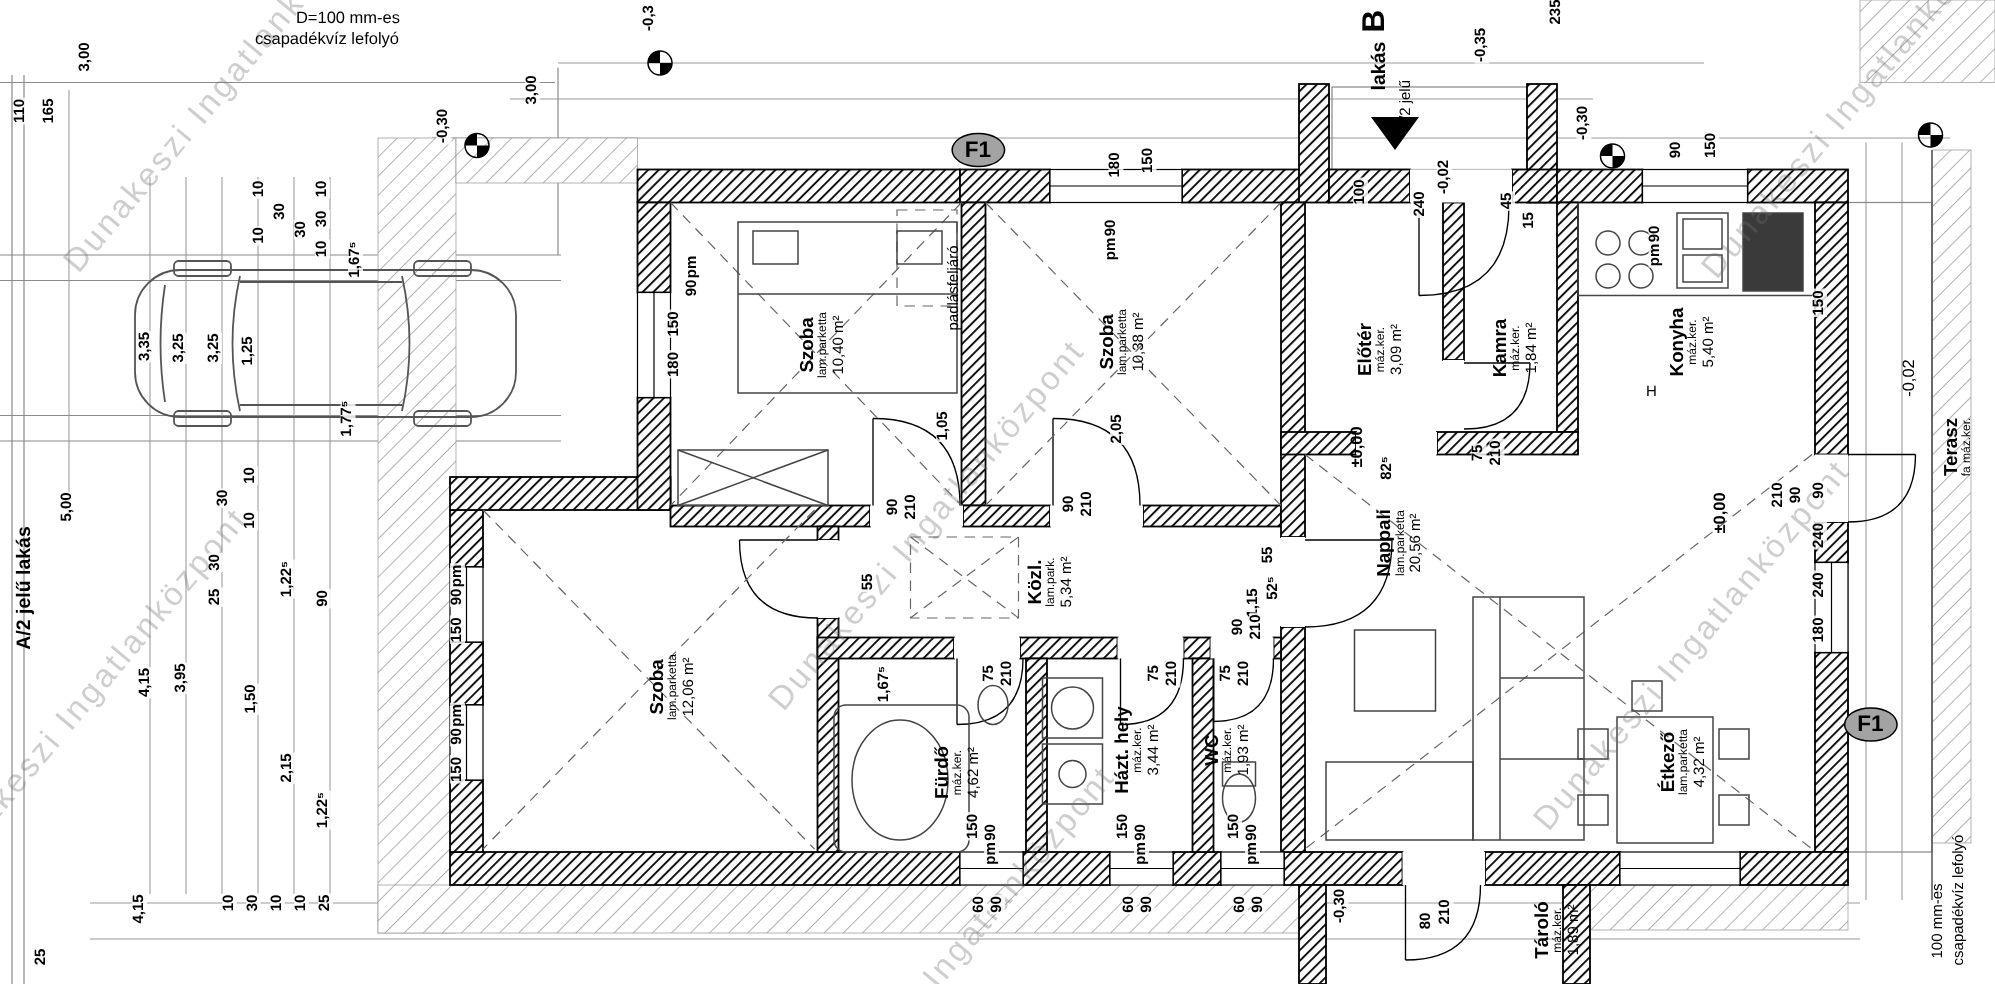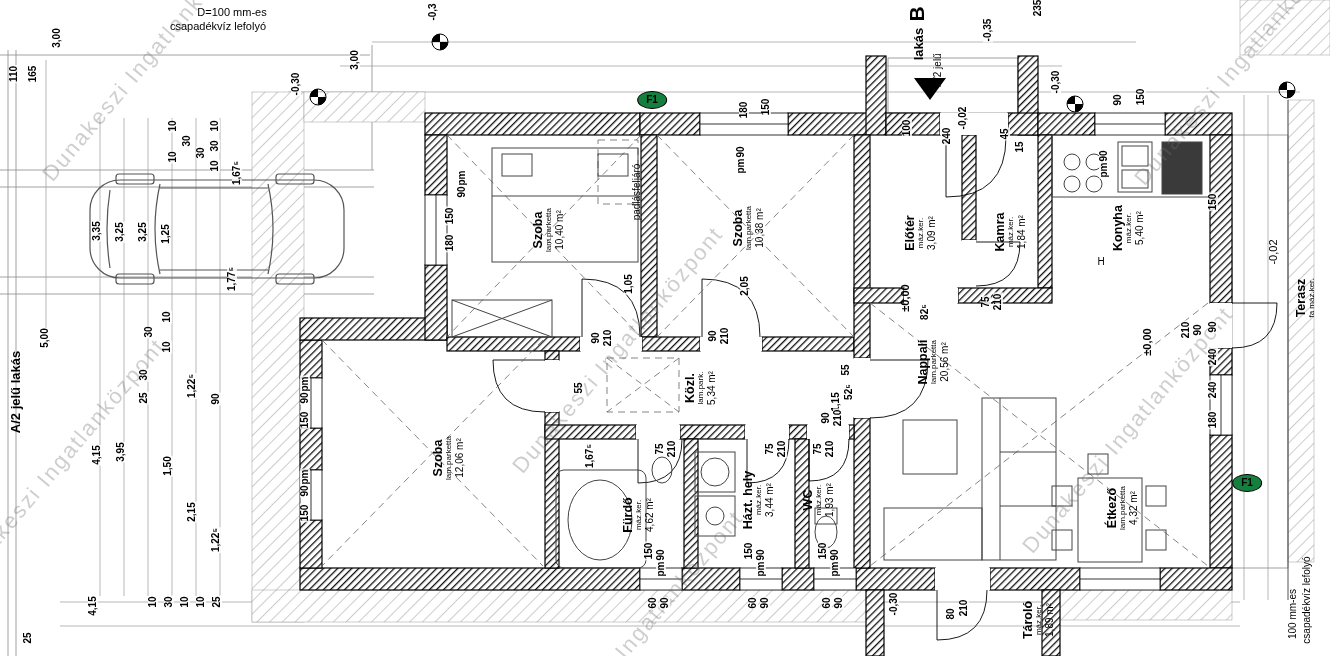--- a/index.html
+++ b/index.html
@@ -8,22 +8,22 @@
   #plan-svg{position:absolute;left:0;top:0}
   .dim{position:absolute;font-size:10px;font-weight:700;line-height:1;white-space:nowrap;
        background:rgba(255,255,255,.82);padding:0 1px;transform-origin:center}
   .note{position:absolute;line-height:1.05;white-space:nowrap;transform-origin:center}
   .room{position:absolute;text-align:center;white-space:nowrap;line-height:1.12;transform-origin:center}
   .room .rname{display:block;font-size:12.5px;font-weight:700}
   .room .rfinish{display:block;font-size:8px}
   .room .rarea{display:block;font-size:10px}
   .wm{position:absolute;font-size:22px;letter-spacing:2px;color:rgba(110,110,110,.34);
       white-space:nowrap;transform:translate(-50%,-50%) rotate(-50deg);transform-origin:center}
-  .badge{position:absolute;font-size:10px;font-weight:700;line-height:1;border:1.3px solid #000;
-         border-radius:50%;padding:3px 8px;background:#15803d;transform:translate(-50%,-50%)}
+  .badge{position:absolute;font-size:15px;font-weight:700;line-height:1;border:1.3px solid #000;
+         border-radius:50%;padding:3px 8px;background:#a3a3a3;transform:translate(-50%,-50%)}
 </style>
 </head>
 <body>
 
 <div id="canvas">
   <svg id="plan-svg" width="1330" height="656" viewBox="0 0 1330 656">
     <defs>
       <pattern id="wallHatch" width="5" height="5" patternUnits="userSpaceOnUse" patternTransform="rotate(45)">
         <rect width="5" height="5" fill="#ffffff"></rect>
         <line x1="0" y1="0" x2="0" y2="5" stroke="#111" stroke-width="2.6"></line>

